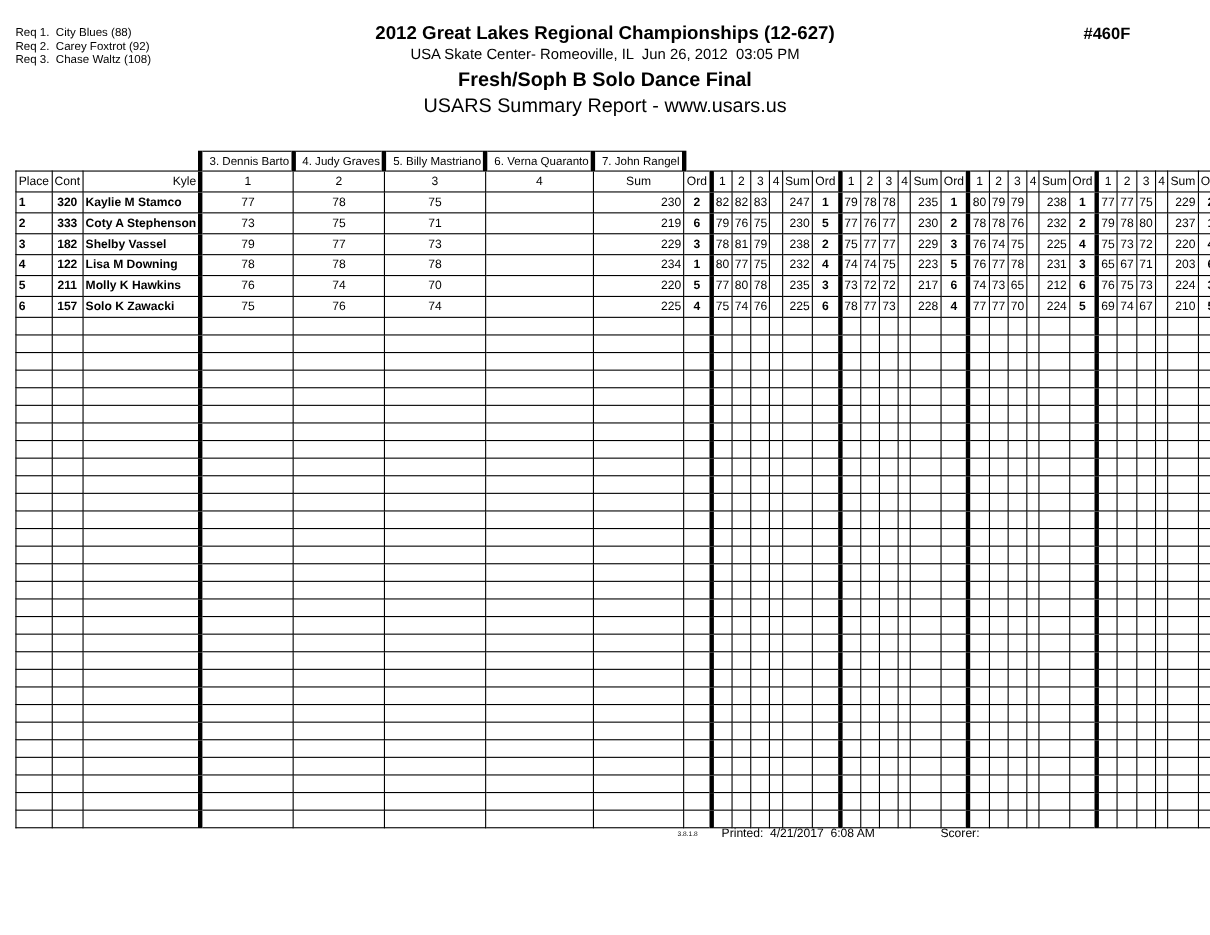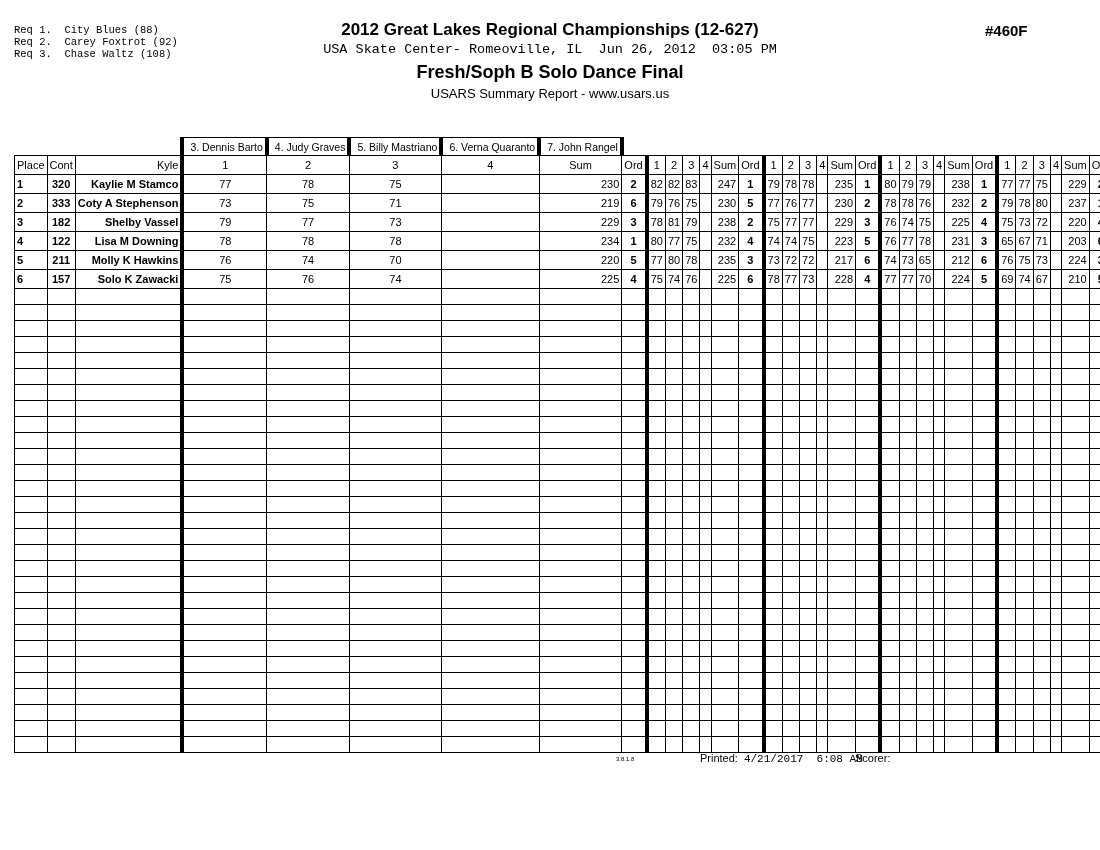--- a/index.html
+++ b/index.html
@@ -2,54 +2,54 @@
 <html><head>
 <meta charset="utf-8">
 <style>
   * { margin:0; padding:0; box-sizing:border-box; }
   html,body { background:#fff; }
   body {
     width:1100px; height:850px; position:relative;
     font-family:"Liberation Sans", sans-serif; color:#000;
     overflow:hidden;
   }
-  .pre { white-space:pre;font-family:Liberation Mono, monospace; }
+  .pre { white-space:pre; }
 
   
   .req-list { position:absolute; left:14px; top:24px; font-size:10.5px; line-height:12px; }
   .report-number { position:absolute; left:985px; top:22px; font-size:15px; font-weight:bold; }
   .title    { position:absolute; left:0; top:20px;  width:100%; text-align:center; font-size:17px;  font-weight:bold; }
   .subtitle { position:absolute; left:0; top:42px;  width:100%; text-align:center; font-size:13.5px; }
   .event    { position:absolute; left:0; top:62px;  width:100%; text-align:center; font-size:18px;  font-weight:bold; }
-  .rtype    { position:absolute; left:0; top:86px;  width:100%; text-align:center; font-size:13px; }
+  .rtype    { position:absolute; left:0; top:86px;  width:100%; text-align:center; font-size:18px; }
 
   
   table.results { position:absolute; left:14px; top:137px; border-collapse:collapse; table-layout:fixed; }
   .results td {
     border:1px solid #000; font-size:11px; padding:0 2px;
     white-space:nowrap; overflow:hidden; vertical-align:middle;
   }
   .results td.noborder { border:none; }
   .results td.judgebox {
     font-size:10.5px; text-align:left; padding-left:6px;
     border-left:4px solid #000; border-right:4px solid #000;margin-top:47px;
   }
   .hdr { font-size:10px; text-align:center; }
   .lft { text-align:right; padding-left:3px; }
   .thickR { border-right:4px solid #000 !important; }
   .b   { font-weight:bold; }
   .ctr { text-align:center; }
   .rt  { text-align:right; padding-right:3px; }
   .pl  { text-align:left; padding-left:5px; }
-  .nm  { text-align:right; padding-left:4px;margin-top:32px; }
+  .nm  { text-align:left; padding-left:4px;margin-top:32px; }
 
   
   .footer { position:absolute; left:0; top:752px; width:1100px; height:14px; }
   .version { position:absolute; left:616px; top:4px; font-size:6px; }
-  .printed { position:absolute; left:676px; top:0; font-size:11px;padding-left:24px; }
+  .printed { position:absolute; left:632px; top:0; font-size:11px;padding-left:24px; }
   .printed .val { margin-left:6px; }
   .scorer { position:absolute; left:855px; top:0; font-size:11px; }
 </style>
 </head>
 <body>
 
 <div class="page">
 
   <div class="req-list">
     <div class="pre">Req 1.  City Blues (88)</div>

